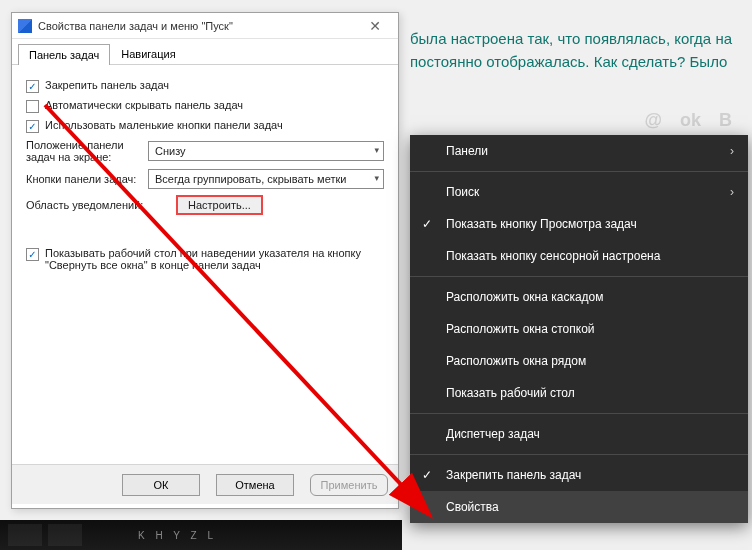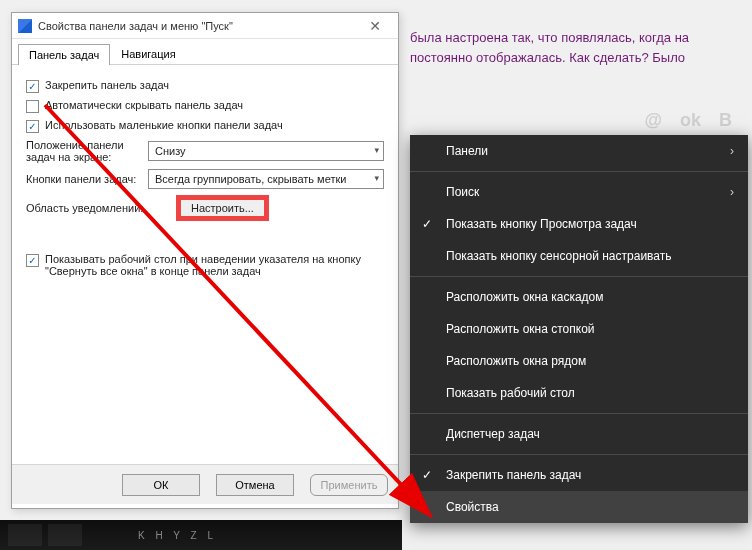--- a/index.html
+++ b/index.html
@@ -1,18 +1,18 @@
 <!DOCTYPE html>
 <html><head>
 <meta charset="utf-8">
 <style>
   * { box-sizing: border-box; margin: 0; padding: 0; font-family: "Segoe UI", Tahoma, sans-serif; }
   body { width: 752px; height: 550px; background: #f0f0f0; position: relative; overflow: hidden; }
   
-  .bg-text { position: absolute; left: 410px; top: 28px; right: 10px; font-size: 13px; color: #701a75; line-height: 1.5; }
+  .bg-text { position: absolute; left: 410px; top: 28px; right: 10px; font-size: 15px; color: #0f766e; line-height: 1.5; }
   .bg-social { position: absolute; right: 20px; top: 110px; display: flex; gap: 18px; color: #d0d0d0; font-size: 18px; font-weight: bold; }
   
   .dialog {
     position: absolute; left: 11px; top: 12px; width: 388px; height: 497px;
     background: #fff; border: 1px solid #a0a0a0; box-shadow: 2px 2px 8px rgba(0,0,0,0.15);
   }
   .titlebar { display: flex; align-items: center; height: 26px; padding: 0 6px; border-bottom: 1px solid #e3e3e3; }
   .titlebar-icon { width: 14px; height: 14px; background: linear-gradient(135deg,#3b78e7 50%,#1a5fd0 50%); margin-right: 6px; }
   .titlebar-text { flex: 1; font-size: 11px; color: #333; }
   .close-x { width: 34px; text-align: center; font-size: 14px; color: #666; cursor: pointer; }
@@ -23,21 +23,21 @@
   
   .tab-body { padding: 14px 14px 8px 14px; font-size: 11px; color: #222; }
   .check-row { display: flex; align-items: flex-start; gap: 6px; margin-bottom: 6px; }
   .chk { width: 13px; height: 13px; border: 1px solid #888; display:inline-flex; align-items:center; justify-content:center; font-size:10px; line-height:1; color:#0066cc; flex-shrink:0; margin-top:1px; cursor:pointer; }
   .chk.checked::after { content:"✓"; }
   
   .frow { display:flex; align-items:center; margin: 6px 0; gap:10px; }
   .frow label { width: 112px; font-size: 11px; }
   .cbo { flex:1; height: 20px; border: 1px solid #8a8a8a; background:#fff; display:flex; align-items:center; padding: 0 6px; font-size:11px; position:relative; cursor:pointer; }
   .cbo .caret { position:absolute; right:4px; top:3px; font-size:9px; color:#555; }
-  .btn-small { border:5px solid #ef4444; background:#efefef; padding:2px 10px; font-size:11px; cursor:pointer; }
+  .btn-small { border:2px solid #ef4444; background:#efefef; padding:2px 10px; font-size:11px; cursor:pointer; }
   
   .link { color: #0066cc; text-decoration: underline; font-size:11px; cursor:pointer; position:absolute; left:20px; top:450px; }
   
   .dlg-buttons { position:absolute; bottom:4px; left:0; right:0; height:40px; background:#f0f0f0; border-top:1px solid #d5d5d5; display:flex; justify-content:flex-end; align-items:center; gap:16px; padding-right:10px; }
   .dlg-btn { width:78px; height:22px; border:1px solid #999; background:#e9e9e9; font-size:11px; cursor:pointer; }
   .dlg-btn.disabled { color:#9c9c9c; background:#efefef;border-radius:6px; }
   
   .ctxmenu {
     position:absolute; left:410px; top:135px; width:338px; background:#2b2b2b; color:#fff; font-size:12px;
     box-shadow: 0 4px 16px rgba(0,0,0,0.5);
@@ -135,21 +135,21 @@
   <div class="sep"></div>
   <div class="mi">
     <span>Поиск</span>
     <span class="chevron">›</span>
   </div>
   <div class="mi">
     <span class="tick">✓</span>
     <span>Показать кнопку Просмотра задач</span>
   </div>
   <div class="mi">
-    <span>Показать кнопку сенсорной настраивать</span>
+    <span>Показать кнопку сенсорной настроена</span>
   </div>
   <div class="sep"></div>
   <div class="mi">
       <span>Расположить окна каскадом</span>
     </div>
   <div class="mi">
       <span>Расположить окна стопкой</span>
     </div>
   <div class="mi">
       <span>Расположить окна рядом</span>

